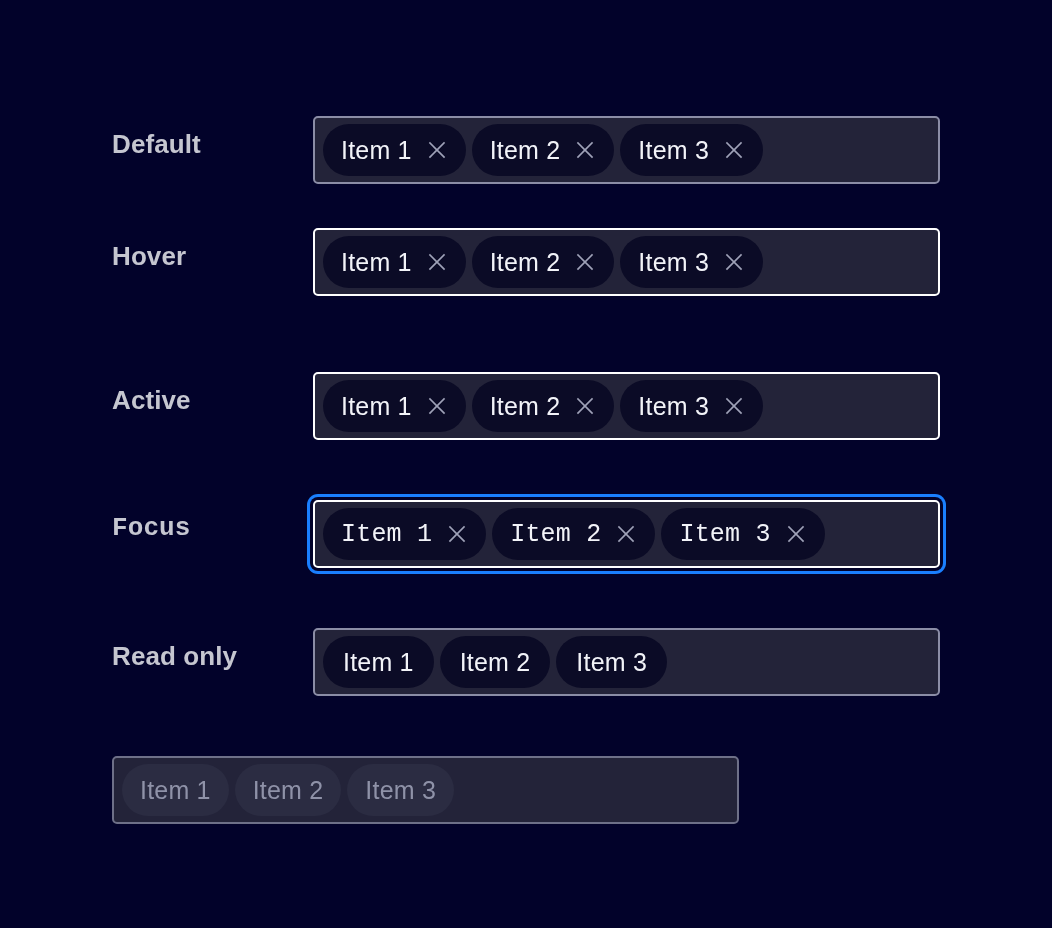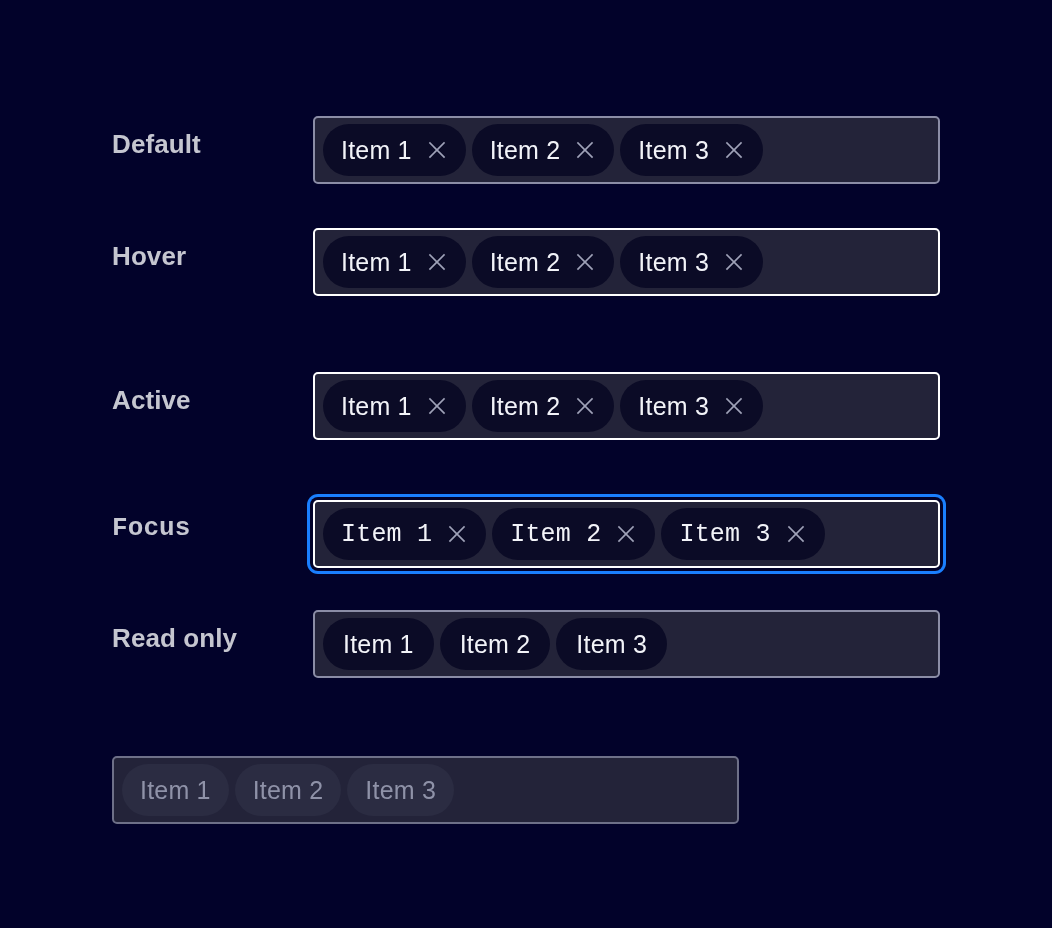--- a/index.html
+++ b/index.html
@@ -29,21 +29,21 @@
     height: 80px;
     display: flex;
     align-items: center;
   }
 
   
   .state-row.row-0 { top: 104px; }
   .state-row.row-1 { top: 216px; }
   .state-row.row-2 { top: 360px; }
   .state-row.row-3 { top: 488px; font-family: Liberation Mono, monospace; }
-  .state-row.row-4 { top: 598px; }
+  .state-row.row-4 { top: 616px; }
   .state-row.row-5 { top: 744px; }
 
   .state-label {
     width: 201px;
     flex: 0 0 201px;
     color: #c5c6d0;
     font-size: 26px;
     font-weight: bold;
     line-height: 1.1;
     letter-spacing: 0.1px;

